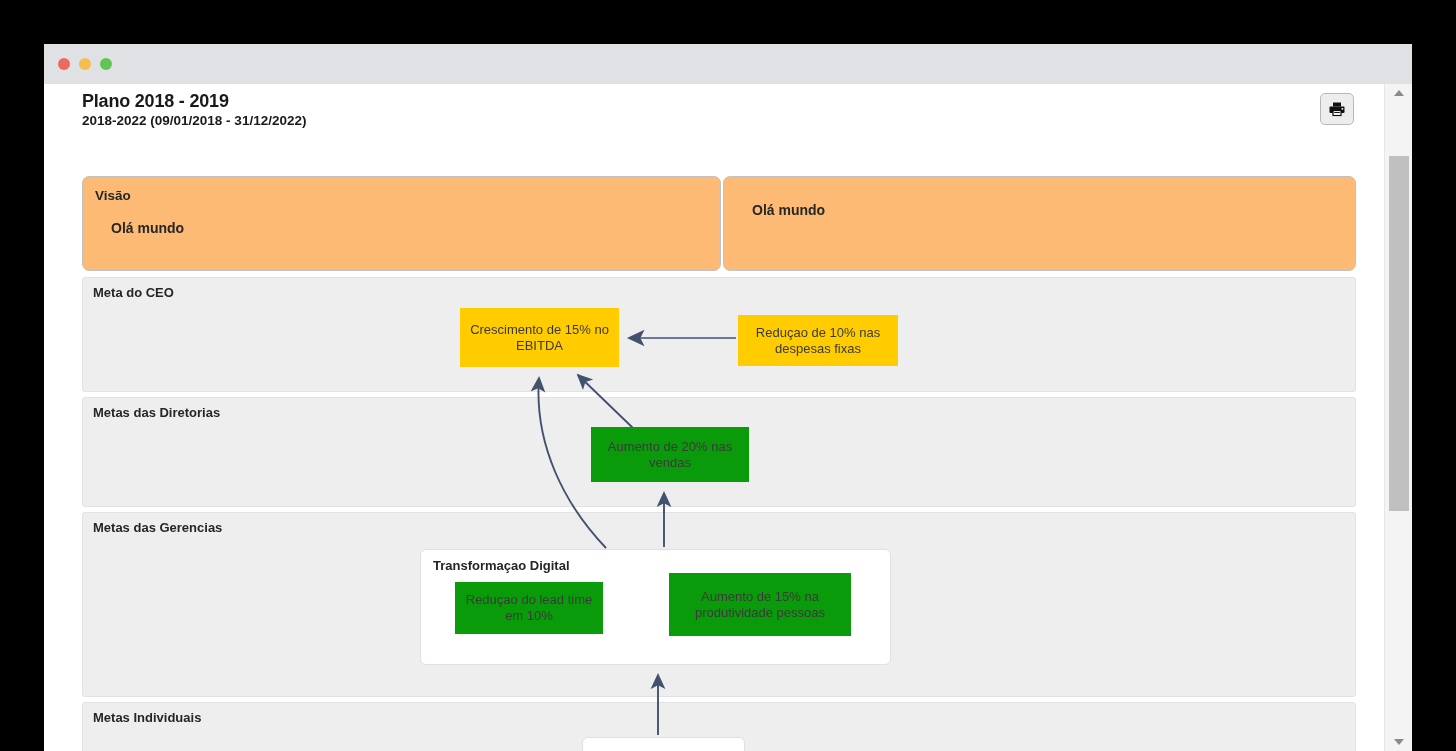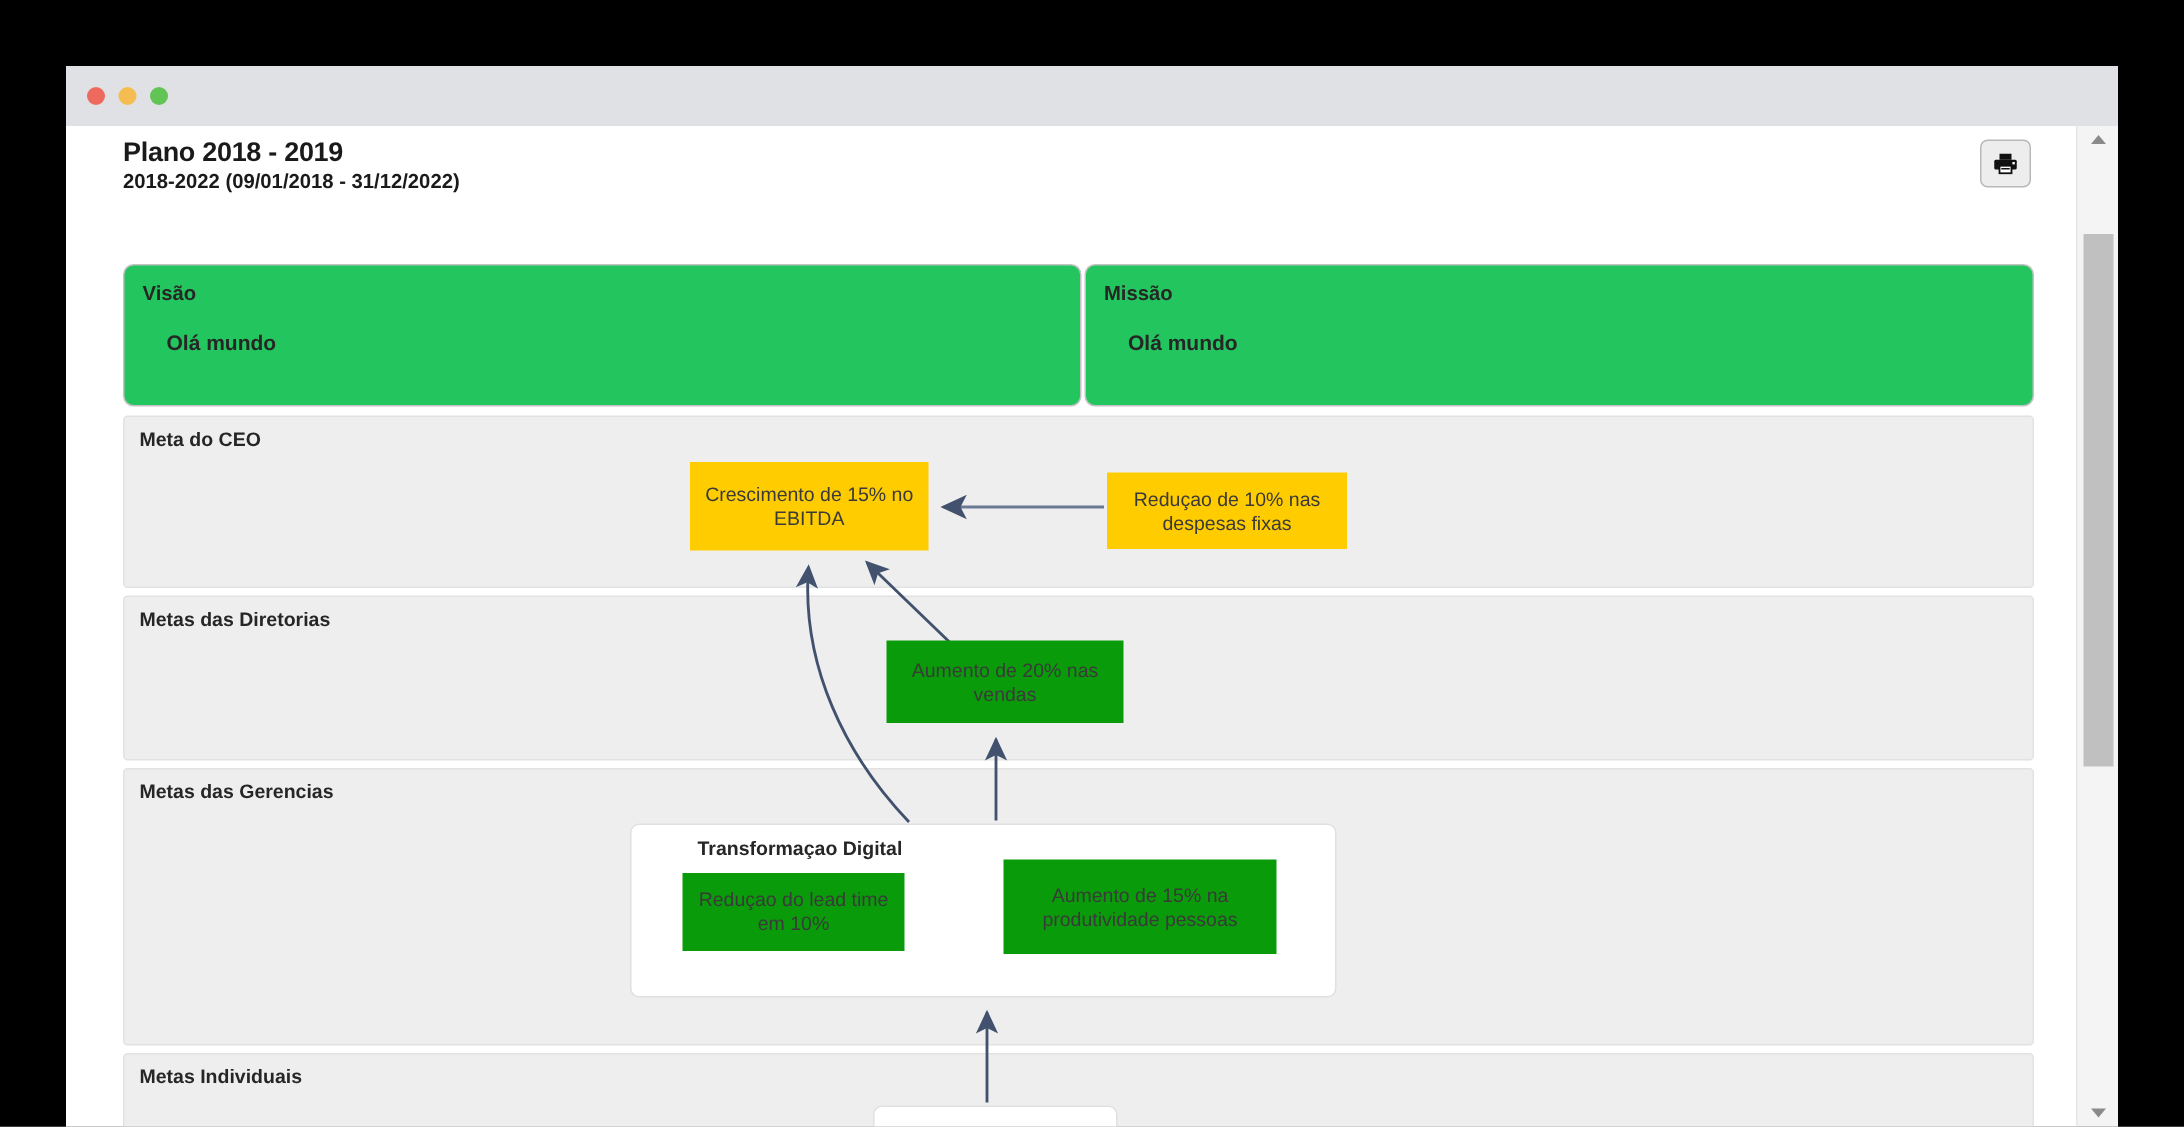--- a/index.html
+++ b/index.html
@@ -71,21 +71,21 @@
     border-radius: 5px;
     display: flex; align-items: center; justify-content: center;
     cursor: pointer;
   }
 
   
   .vm-panel {
     position: absolute;
     top: 92px;
     height: 95px;
-    background: #22c55e;
+    background: #fdba74;
     border: 1px solid #c2c2c2;
     border-radius: 7px;
     padding: 10px 12px;
   }
   #vision-panel  { left: 38px;  width: 639px; }
   #mission-panel { left: 679px; width: 633px; }
   .vm-title {
     font-size: 13.5px; font-weight: bold; color: #262626;
     line-height: 18px;
   }
@@ -139,21 +139,21 @@
 
   .group-box {
     position: absolute;
     background: #ffffff;
     border: 1px solid #e0e0e0;
     border-radius: 6px;
   }
   .group-title {
     position: absolute;
     left: 12px; top: 8px;
-    font-size: 13px; font-weight: bold; color: #262626; margin-left: 32px;
+    font-size: 13px; font-weight: bold; color: #262626;
   }
 
   
   #node-ebitda        { left: 416px; top: 224px; width: 159px; height: 59px; }
   #node-despesas      { left: 694px; top: 231px; width: 160px; height: 51px; }
   #node-vendas        { left: 547px; top: 343px; width: 158px; height: 55px; }
   #group-transformacao{ left: 376px; top: 465px; width: 471px; height: 116px; }
   #node-leadtime      { left: 411px; top: 498px; width: 148px; height: 52px; }
   #node-produtividade { left: 625px; top: 489px; width: 182px; height: 63px; }
   #group-individuais  { left: 538px; top: 653px; width: 163px; height: 40px; }
@@ -212,21 +212,20 @@
             <rect x="13.6" y="8" width="1.6" height="1.6" fill="#fff"></rect>
           </svg>
         </div>
       </div>
 
       <div id="vision-panel" class="vm-panel">
         <div class="vm-title">Visão</div>
         <div class="vm-text">Olá mundo</div>
       </div>
       <div id="mission-panel" class="vm-panel">
-        <div class="vm-title">Missão</div>
         <div class="vm-text">Olá mundo</div>
       </div>
 
       <div id="lane-diretorias" class="lane">
         <div class="lane-label">Metas das Diretorias</div>
       </div>
       <div id="lane-ceo" class="lane">
         <div class="lane-label">Meta do CEO</div>
       </div>
       <div id="lane-gerencias" class="lane">

